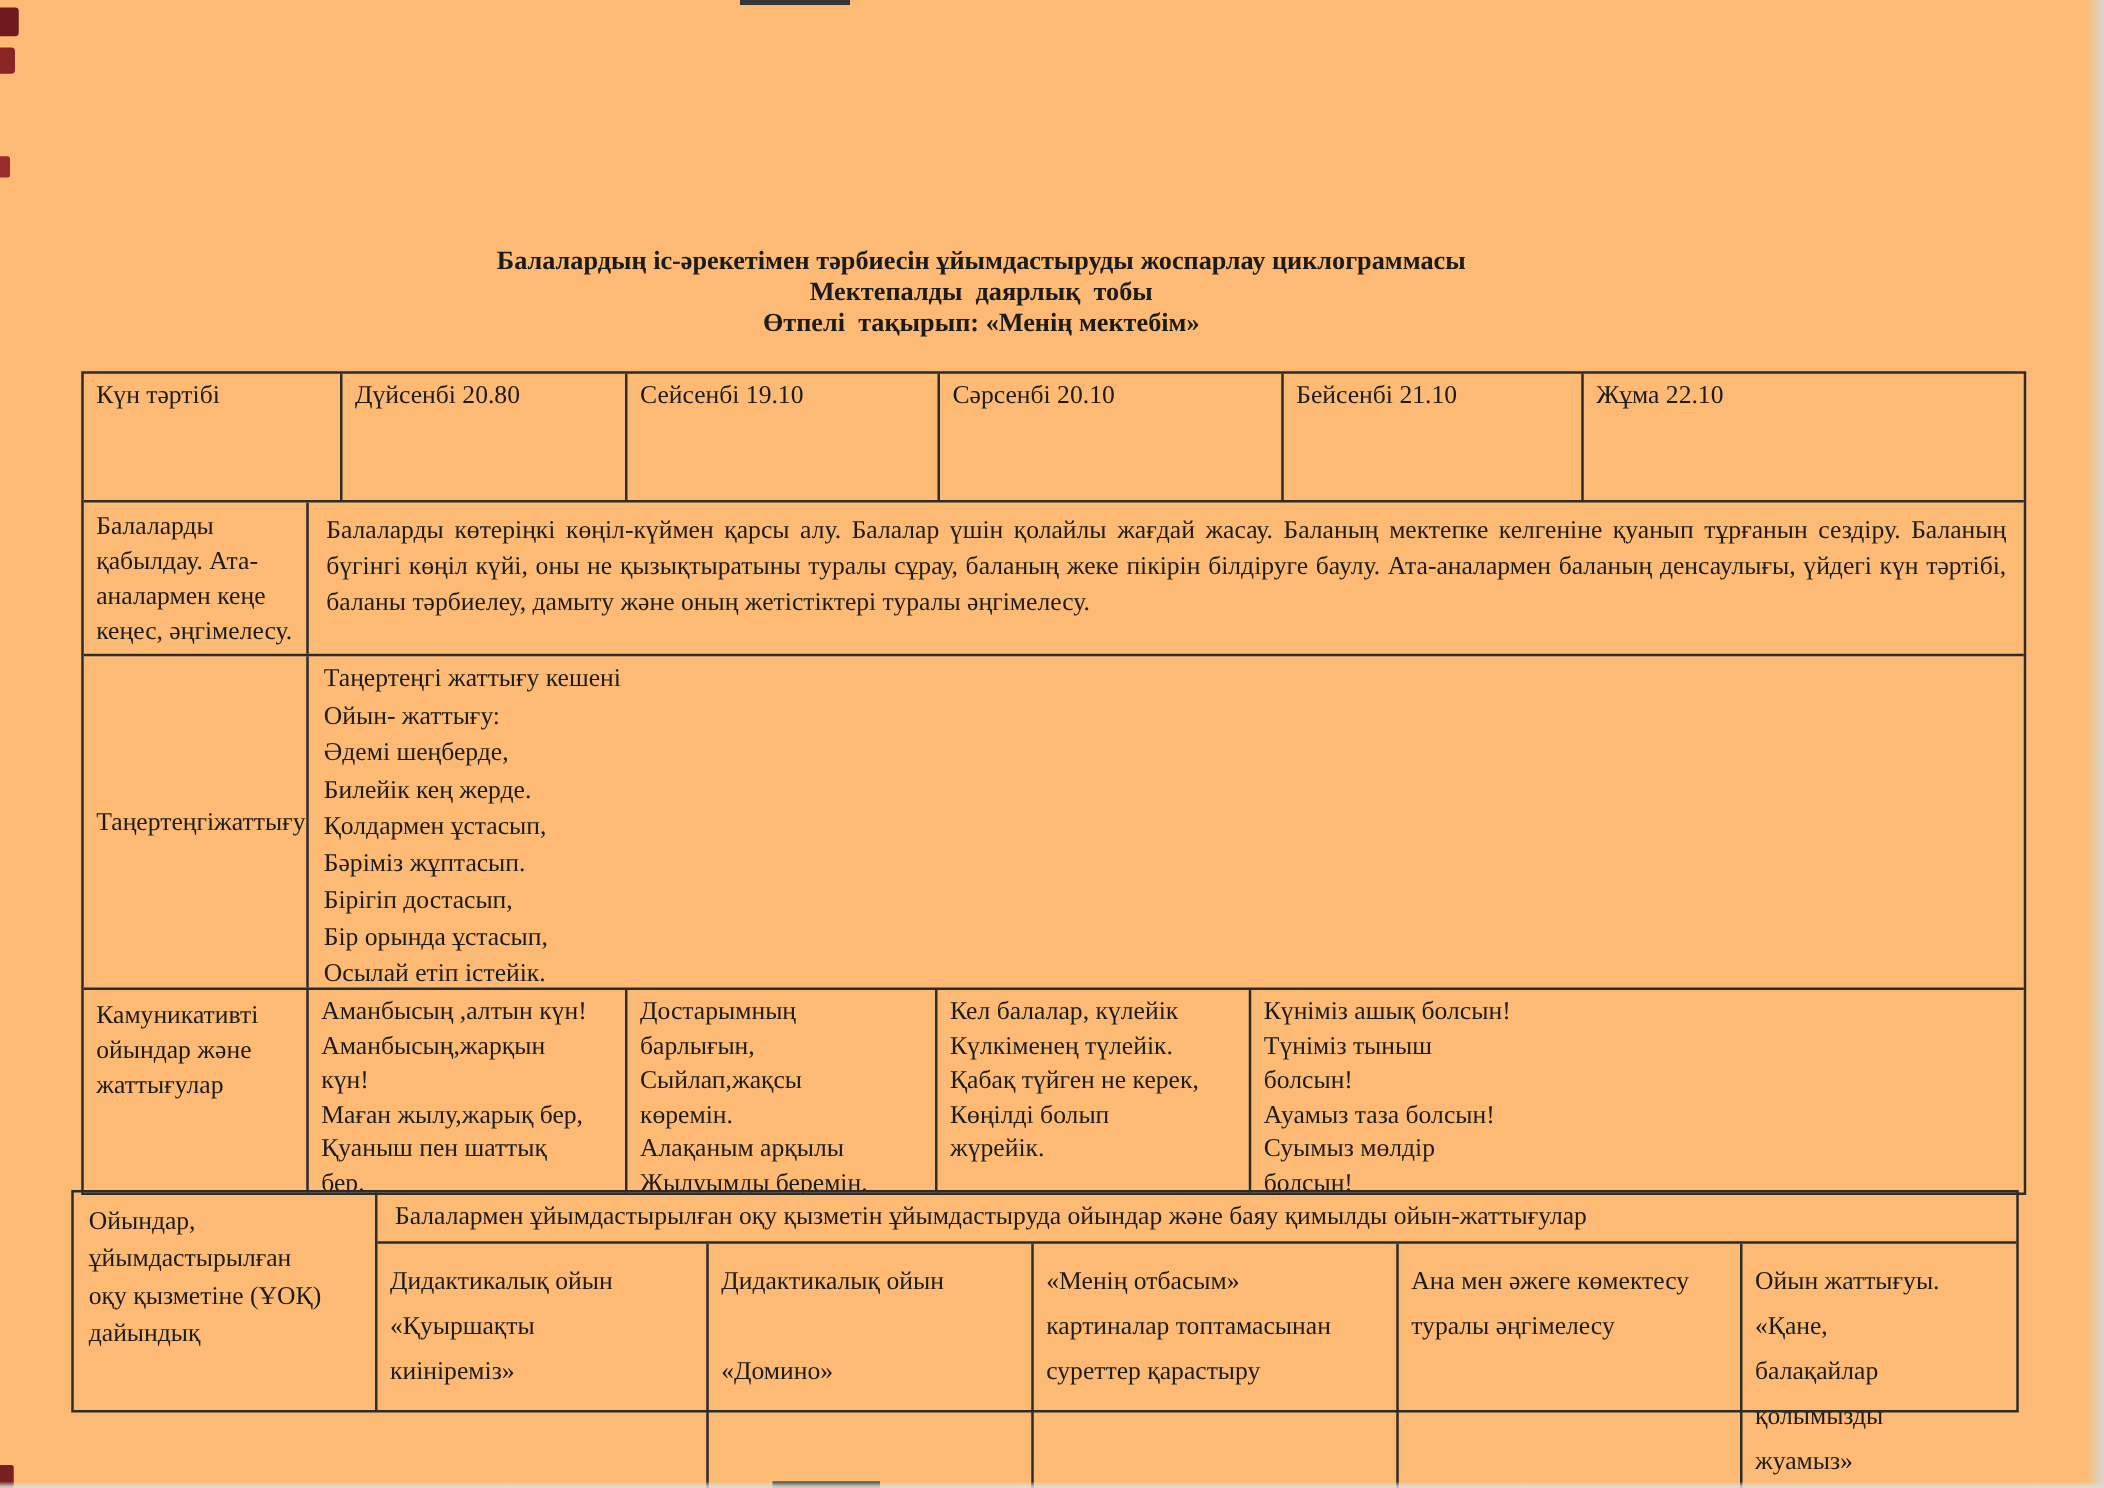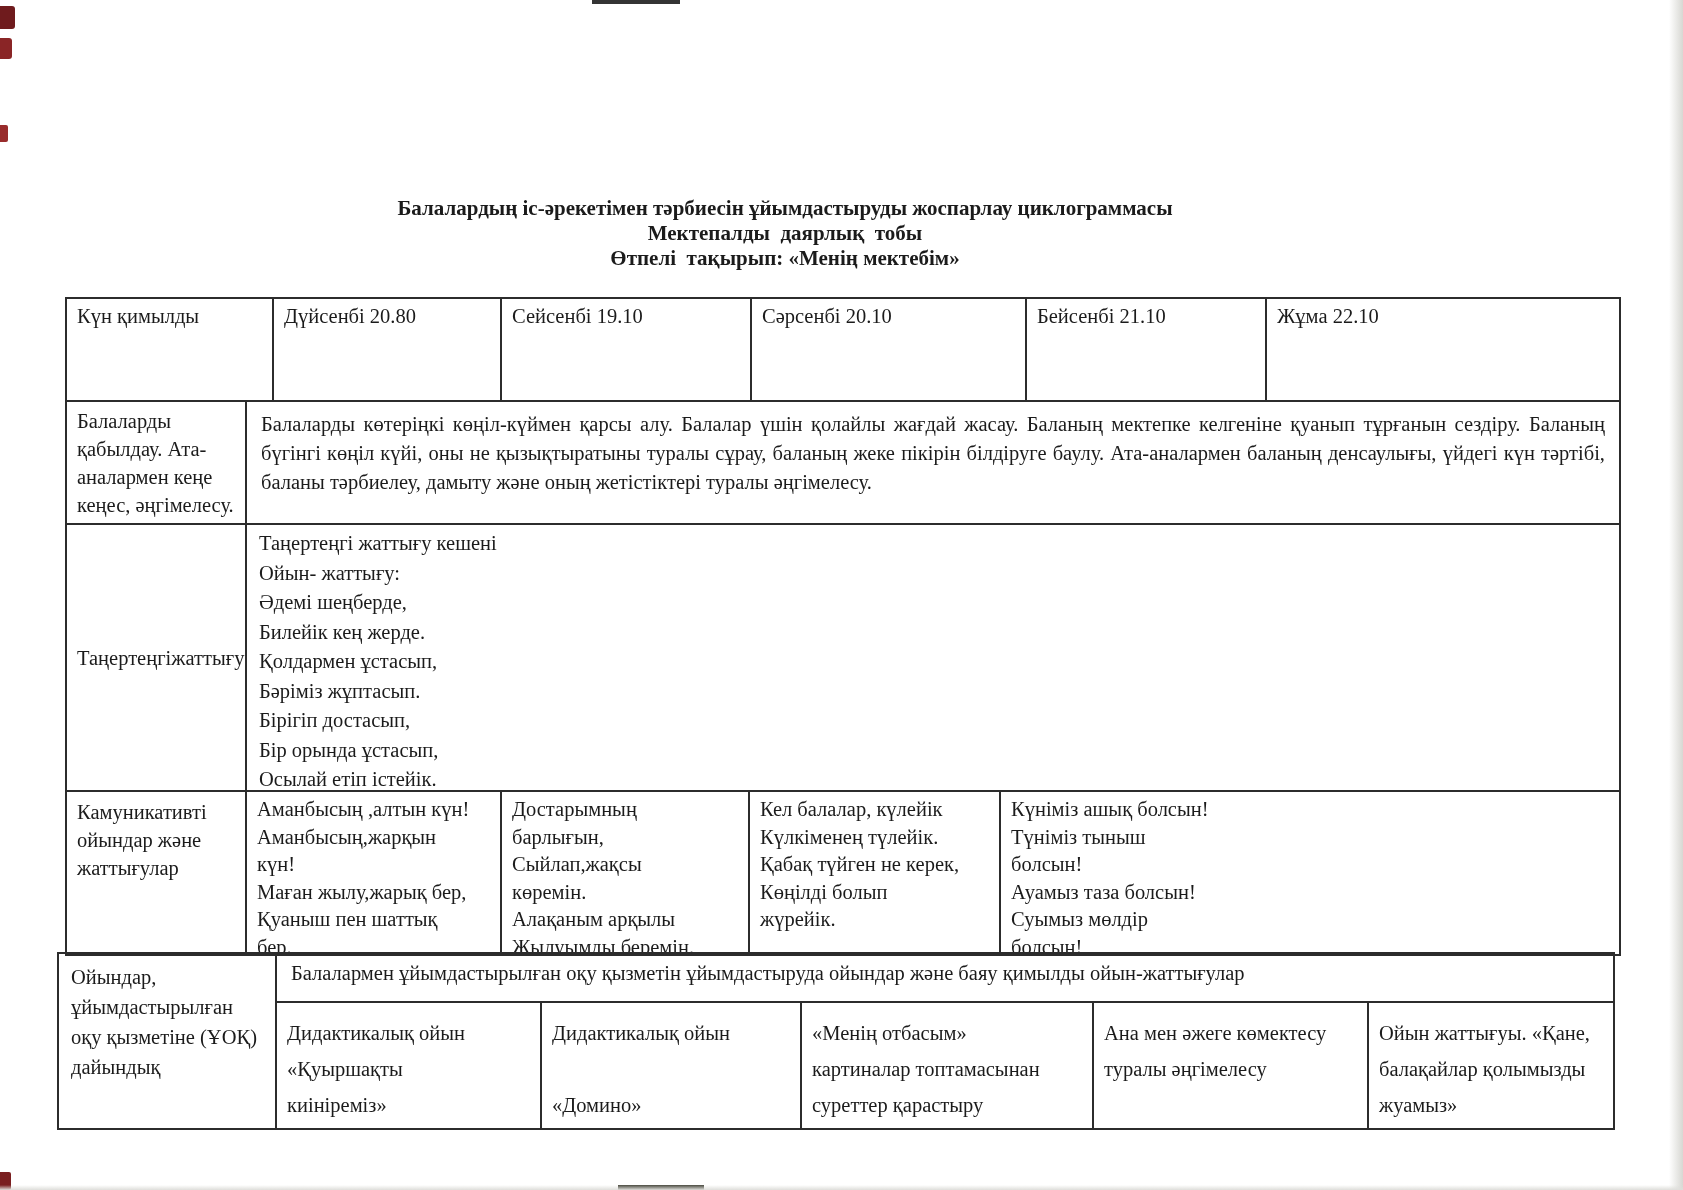--- a/index.html
+++ b/index.html
@@ -1,20 +1,20 @@
 <!DOCTYPE html>
 <html><head>
 <meta charset="utf-8">
 <style>
   * { margin:0; padding:0; box-sizing:border-box; }
   html,body { background:#e9e9e6; }
   .page {
     position:relative;
     width:1683px; height:1190px;
-    background:#ffffff;
+    background:#fdba74;
     overflow:hidden;
     font-family:"Liberation Serif","DejaVu Serif",serif;
     color:#1b1b1b;
   }
   
   .titles { position:absolute; top:196px; left:0; width:1570px; text-align:center; }
   .title-line { font-size:21px; line-height:25px; font-weight:bold; white-space:pre; }
   .title-line .normal { font-weight:normal; }
   
   .tbl { position:absolute; border:2px solid #2c2c2c; }
@@ -30,21 +30,21 @@
   .row-morning { height:267px; }
   .row-comm { height:162px; }
   .label-cell { line-height:28px; white-space:pre-wrap; }
   .reception-text { text-align:justify; line-height:29px; padding:8px 14px; }
   .poem { line-height:29.5px; padding:4px 12px; }
   .vcenter { display:flex; align-items:center; }
   .row-comm .cell { line-height:27.5px; padding-top:4px; }
   .row-comm .label-cell { line-height:28px; padding-top:6px; }
   
   .bottom-table { left:57px; top:952px; width:1558px; height:178px; display:flex; }
-  .bt-label { width:218px; border-right:2px solid #2c2c2c; padding:8px 12px; font-size:20.5px; line-height:30px; }
+  .bt-label { width:243px; border-right:2px solid #2c2c2c; padding:8px 12px; font-size:20.5px; line-height:30px; }
   .bt-right { flex:1; display:flex; flex-direction:column; }
   .bt-span { height:62px; border-bottom:2px solid #2c2c2c; padding:8px 14px; font-size:20.5px; }
   .bt-cells { flex:1; display:flex; }
   .bt-cells .cell { line-height:36px; padding-top:12px; }
   .w265{width:265px}.w260{width:260px}.w292{width:292px}.w275{width:275px}
   .hw207{width:207px}.hw228{width:228px}.hw237{width:250px}.hw275{width:275px}.hw254{width:240px}
   .lw180{width:180px}.c255{width:255px}.c248{width:248px}.c374{width:374px}.c251{width:251px}
   
   .cell div:empty::before, .bt-label div:empty::before { content:"\00a0"; }
   
@@ -59,21 +59,21 @@
 
   <div class="titles">
     <div class="title-line">Балалардың іс-әрекетімен тәрбиесін ұйымдастыруды жоспарлау циклограммасы</div>
     <div class="title-line">Мектепалды  даярлық  тобы</div>
     <div class="title-line">Өтпелі  тақырып: «Менің мектебім»</div>
   </div>
 
   <div class="tbl main-table">
 
     <div class="t-row row-header">
-      <div class="cell hw207">Күн қимылды</div>
+      <div class="cell hw207">Күн тәртібі</div>
       <div class="cell hw228">Дүйсенбі 20.80</div>
       <div class="cell hw237">Сейсенбі 19.10</div>
       <div class="cell hw275">Сәрсенбі 20.10</div>
       <div class="cell hw254">Бейсенбі 21.10</div>
       <div class="cell">Жұма 22.10</div>
     </div>
 
     <div class="t-row row-reception">
       <div class="cell lw180 label-cell">Балаларды қабылдау. Ата-аналармен кеңе  кеңес, әңгімелесу.</div>
       <div class="cell reception-text">Балаларды көтеріңкі көңіл-күймен қарсы алу. Балалар үшін қолайлы жағдай жасау. Баланың мектепке келгеніне қуанып тұрғанын сездіру. Баланың бүгінгі көңіл күйі, оны не қызықтыратыны туралы сұрау, баланың жеке пікірін білдіруге баулу. Ата-аналармен баланың денсаулығы, үйдегі күн тәртібі, баланы тәрбиелеу, дамыту және оның жетістіктері туралы әңгімелесу.</div>

